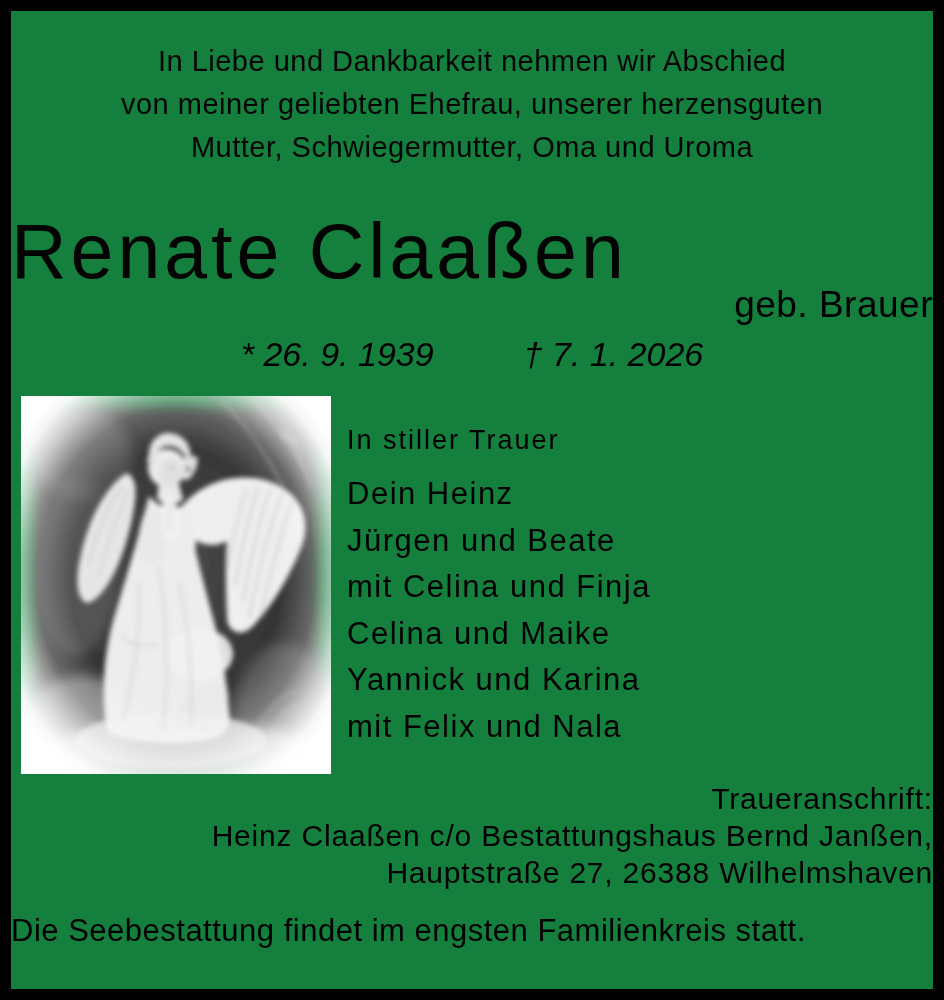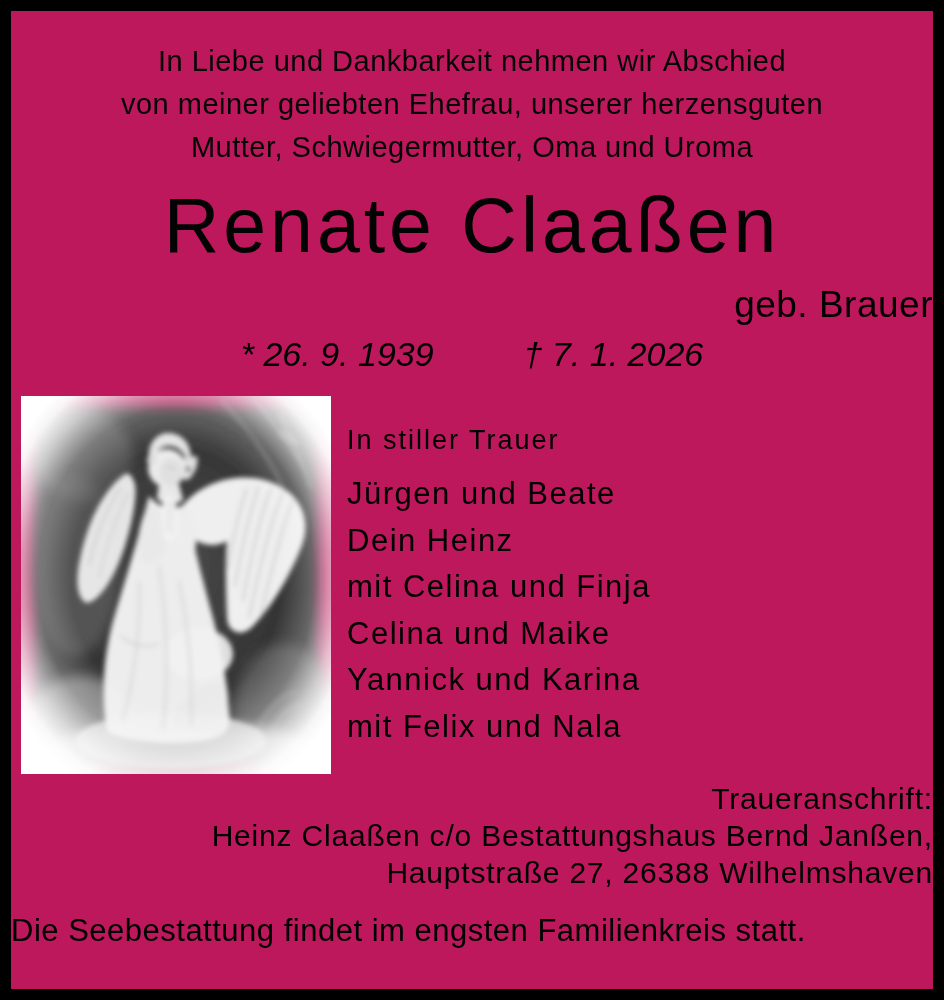--- a/index.html
+++ b/index.html
@@ -1,35 +1,35 @@
 <!DOCTYPE html>
 <html lang="de"><head>
 <meta charset="utf-8">
 <style>
   html,body{margin:0;padding:0;background:#ffffff;}
   .page{
     position:relative;
     width:944px;height:1000px;
     box-sizing:border-box;
-    background:#be185d;
+    background:#15803d;
     border:11px solid #000000;
     font-family:"Liberation Sans", sans-serif;
     color:#000000;
     overflow:hidden;
   }
   .content{position:absolute;inset:0;}
   .intro{
     position:absolute;top:29px;left:0;right:0;
     text-align:center;
     font-size:29px;line-height:43px;letter-spacing:0.5px;
     color:#050505;
   }
   .deceased-name{
-    position:absolute;top:172px;left:0;right:0;
-    text-align:center;
+    position:absolute;top:198px;left:0;right:0;
+    text-align:left;
     font-size:77px;line-height:84px;letter-spacing:4px;
     white-space:nowrap;
     color:#030303;
   }
   .maiden-name{
     position:absolute;top:277px;left:0;right:0;
     text-align:right;
     font-size:37px;line-height:33px;letter-spacing:0.5px;
   }
   .dates{
@@ -170,22 +170,22 @@
           <circle cx="165" cy="79" r="5" fill="#e2e2e2"></circle>
         </g>
 
         <rect x="0" y="0" width="310" height="378" fill="url(#vign)"></rect>
       </svg>
     </div>
 
     <div class="mourning-header">In stiller Trauer</div>
 
     <div class="mourners">
+      <div>Dein Heinz</div>
       <div>Jürgen und Beate</div>
-      <div>Dein Heinz</div>
       <div>mit Celina und Finja</div>
       <div>Celina und Maike</div>
       <div>Yannick und Karina</div>
       <div>mit Felix und Nala</div>
     </div>
 
     <div class="address">
       <div>Traueranschrift:</div>
       <div>Heinz Claaßen c/o Bestattungshaus Bernd Janßen,</div>
       <div>Hauptstraße 27, 26388 Wilhelmshaven</div>

